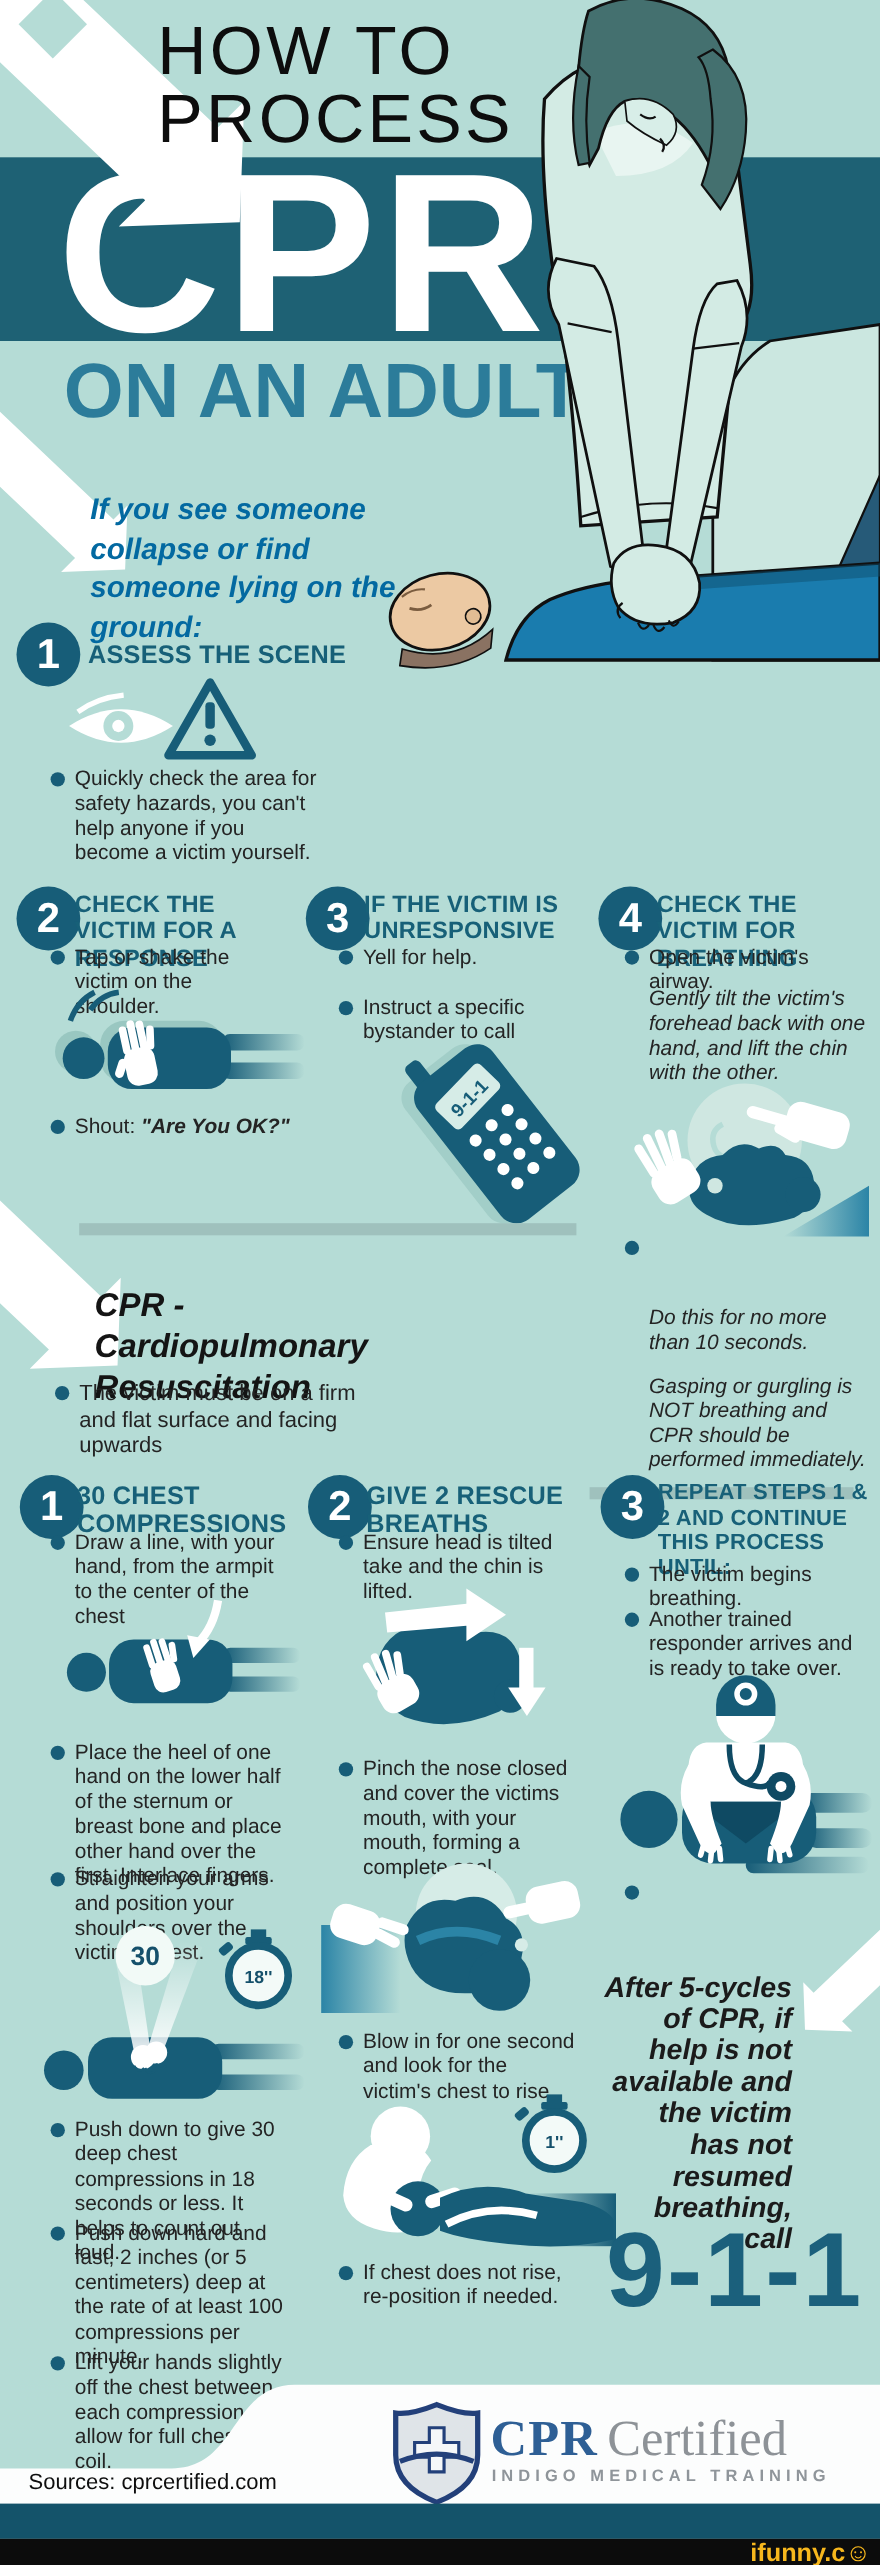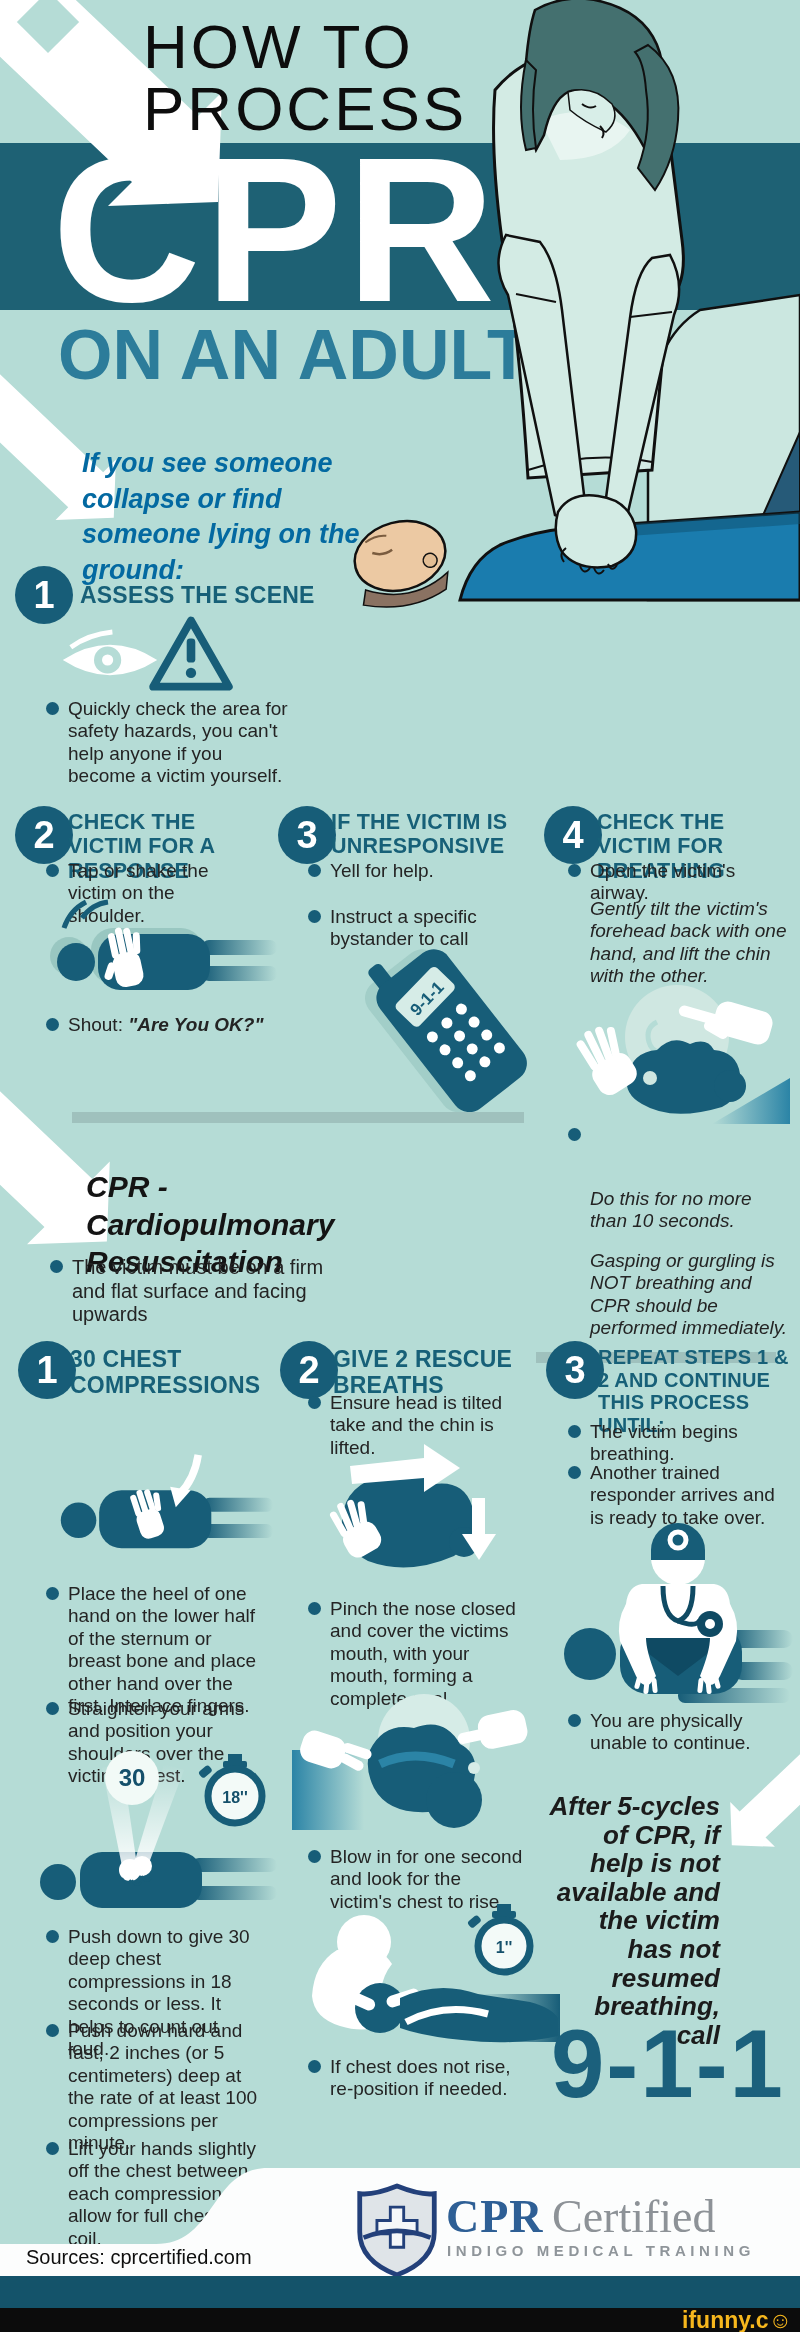--- a/index.html
+++ b/index.html
@@ -221,20 +221,24 @@
       <polygon fill="#fff" points="13,-53 210,134 234,110 230,220 120,224 144,200 -53,13"></polygon>
     </svg>
   <div class="deftitle" style="left:86px;top:1168px;width:310px;">CPR - Cardiopulmonary Resuscitation</div>
   <div class="bul" style="left:50px;top:1256px;width:300px;">
     <span class="d"></span>
       <p style="font-size:20px;">The victim must be on a firm and flat surface and facing upwards</p>
   </div>
 
   <div class="num" style="left:18px;top:1341px;">1</div>
   <div class="stitle" style="left:70px;top:1346px;width:200px;font-size:23px;">30 CHEST COMPRESSIONS</div>
+  <div class="bul" style="left:46px;top:1392px;width:215px;">
+    <span class="d"></span>
+      <p>Draw a line, with your hand, from the armpit to the center of the chest</p>
+  </div>
   <svg class="abs" style="left:58px;top:1450px;" width="215" height="120" viewBox="0 0 230 122">
     <defs>
         <linearGradient id="fd2" x1="0" y1="0" x2="1" y2="0">
       <stop offset="0" stop-color="#175d78"></stop>
           <stop offset="1" stop-color="#175d78" stop-opacity="0"></stop>
         </linearGradient>
       </defs>
     <circle cx="22" cy="72" r="19" fill="#175d78"></circle>
     <rect x="44" y="40" width="120" height="62" rx="24" fill="#175d78"></rect>
     <rect x="155" y="48" width="75" height="15" rx="7" fill="url(#fd2)"></rect>
@@ -420,21 +424,20 @@
       <rect x="148" y="154" width="5" height="16" rx="2.5" transform="rotate(-6 150 162)"></rect>
       <rect x="156" y="150" width="5" height="15" rx="2.5" transform="rotate(-16 158 157)"></rect>
     </g>
     <path d="M105,62 Q105,92 120,97 Q135,92 135,62" stroke="#0f4a63" stroke-width="5" fill="none"></path>
     <circle cx="152" cy="100" r="13" fill="#0f4a63"></circle>
       <circle cx="152" cy="100" r="5" fill="#fff"></circle>
     <path d="M120,97 Q138,104 142,96" stroke="#0f4a63" stroke-width="5" fill="none"></path>
   </svg>
   <div class="bul" style="left:568px;top:1710px;width:210px;">
     <span class="d"></span>
-      <p>You are physically unable to continue.</p>
   </div>
 
   <svg class="abs" style="left:722px;top:1758px;" width="100" height="100" viewBox="0 0 255 250">
     <g transform="scale(-1,1) translate(-255,0)">
       <polygon fill="#fff" points="13,-53 210,134 234,110 230,220 120,224 144,200 -53,13"></polygon>
     </g>
   </svg>
   <div class="callnote" style="left:548px;top:1792px;width:172px;">After 5-cycles of CPR, if help is not available and the victim has not resumed breathing, call</div>
   <div class="nineoneone" style="right:15px;top:2016px;">9-1-1</div>
 

